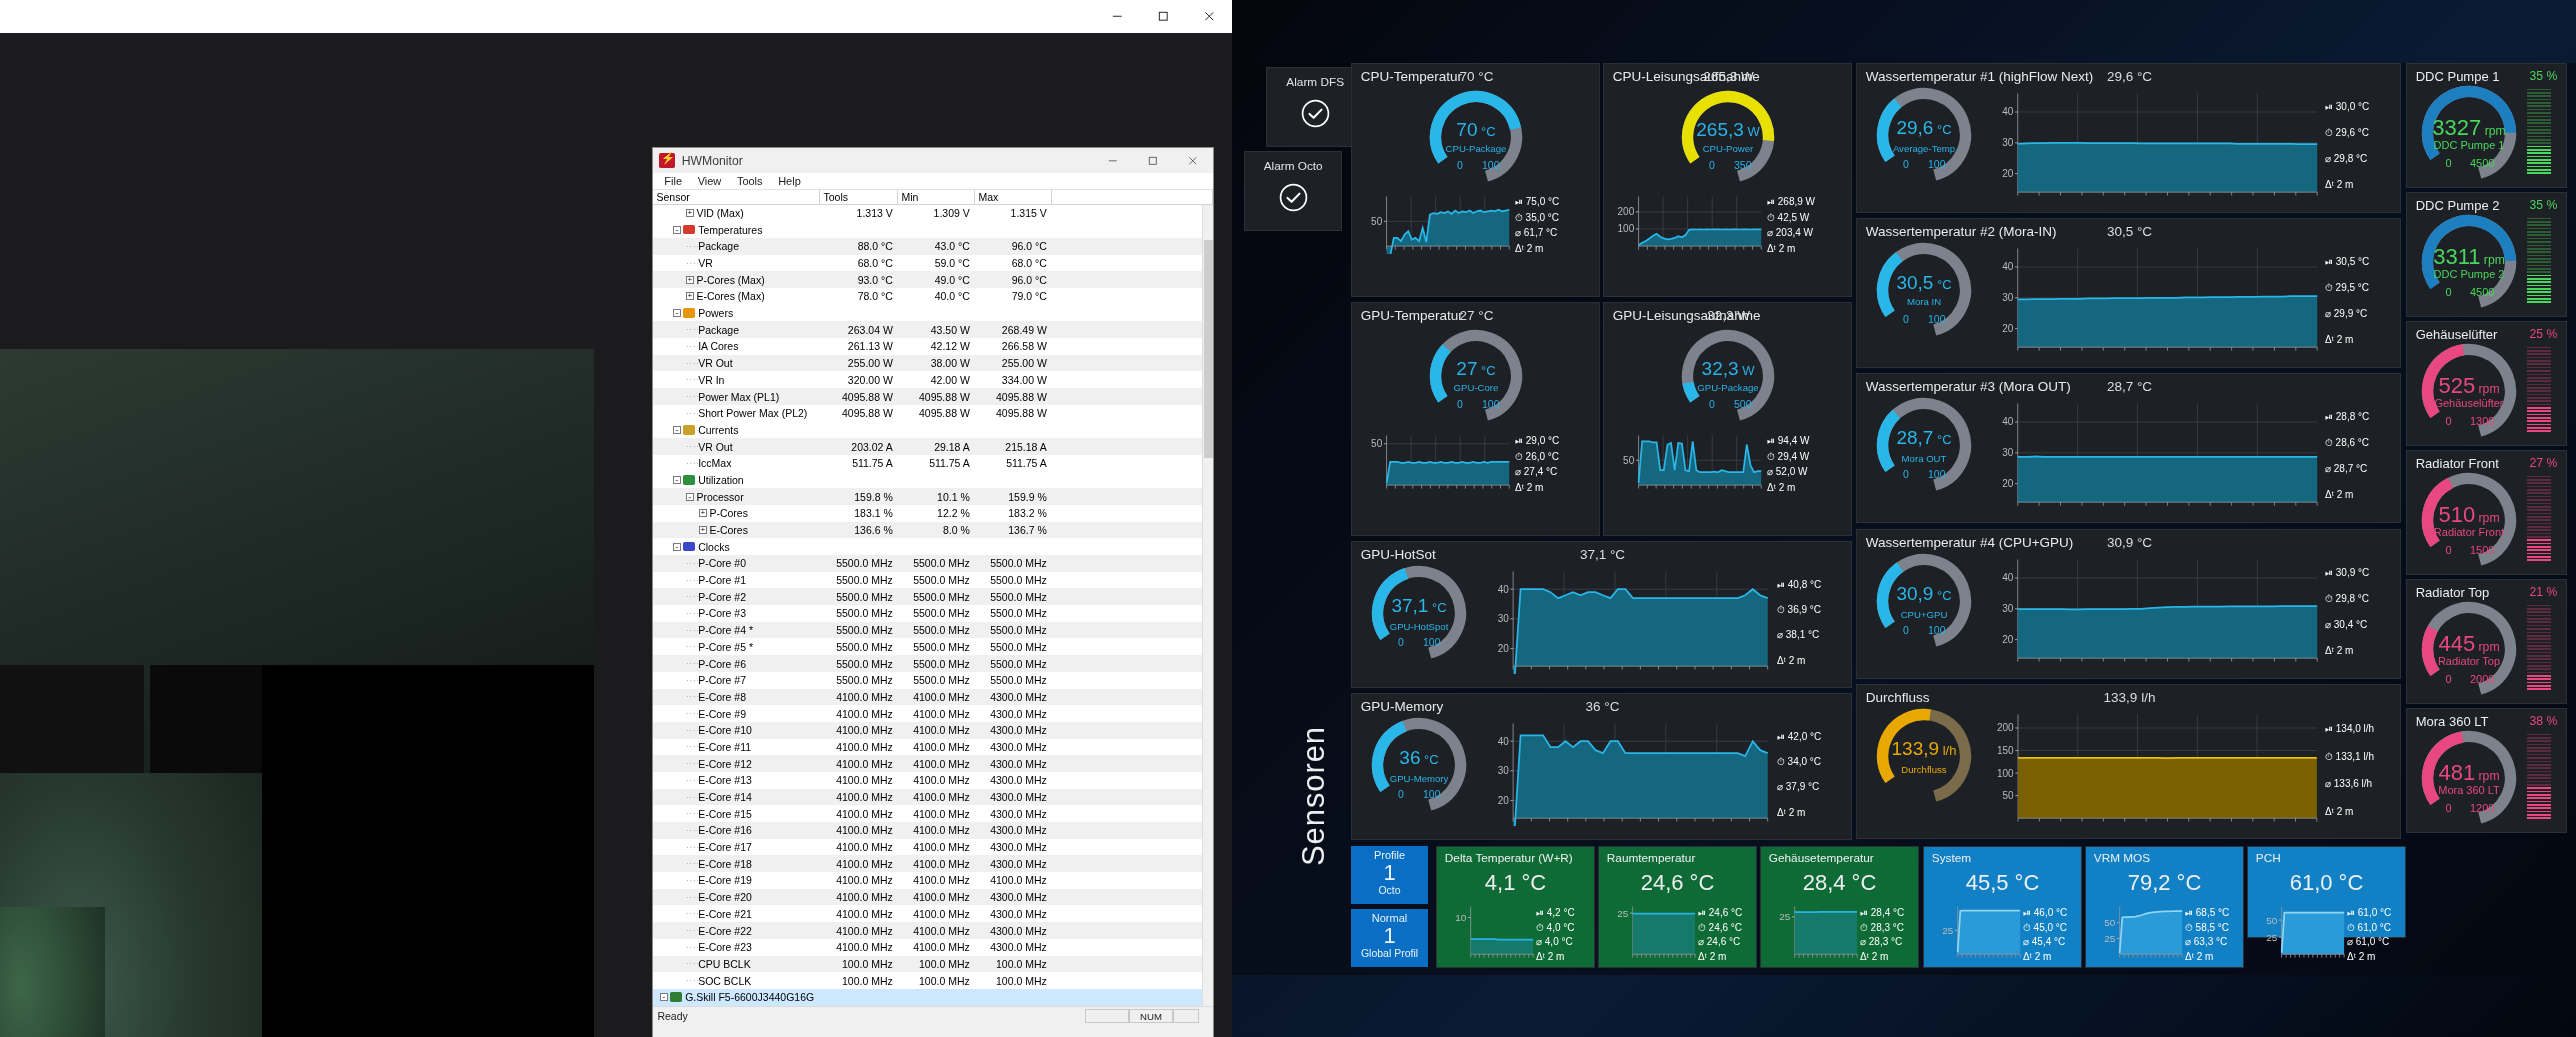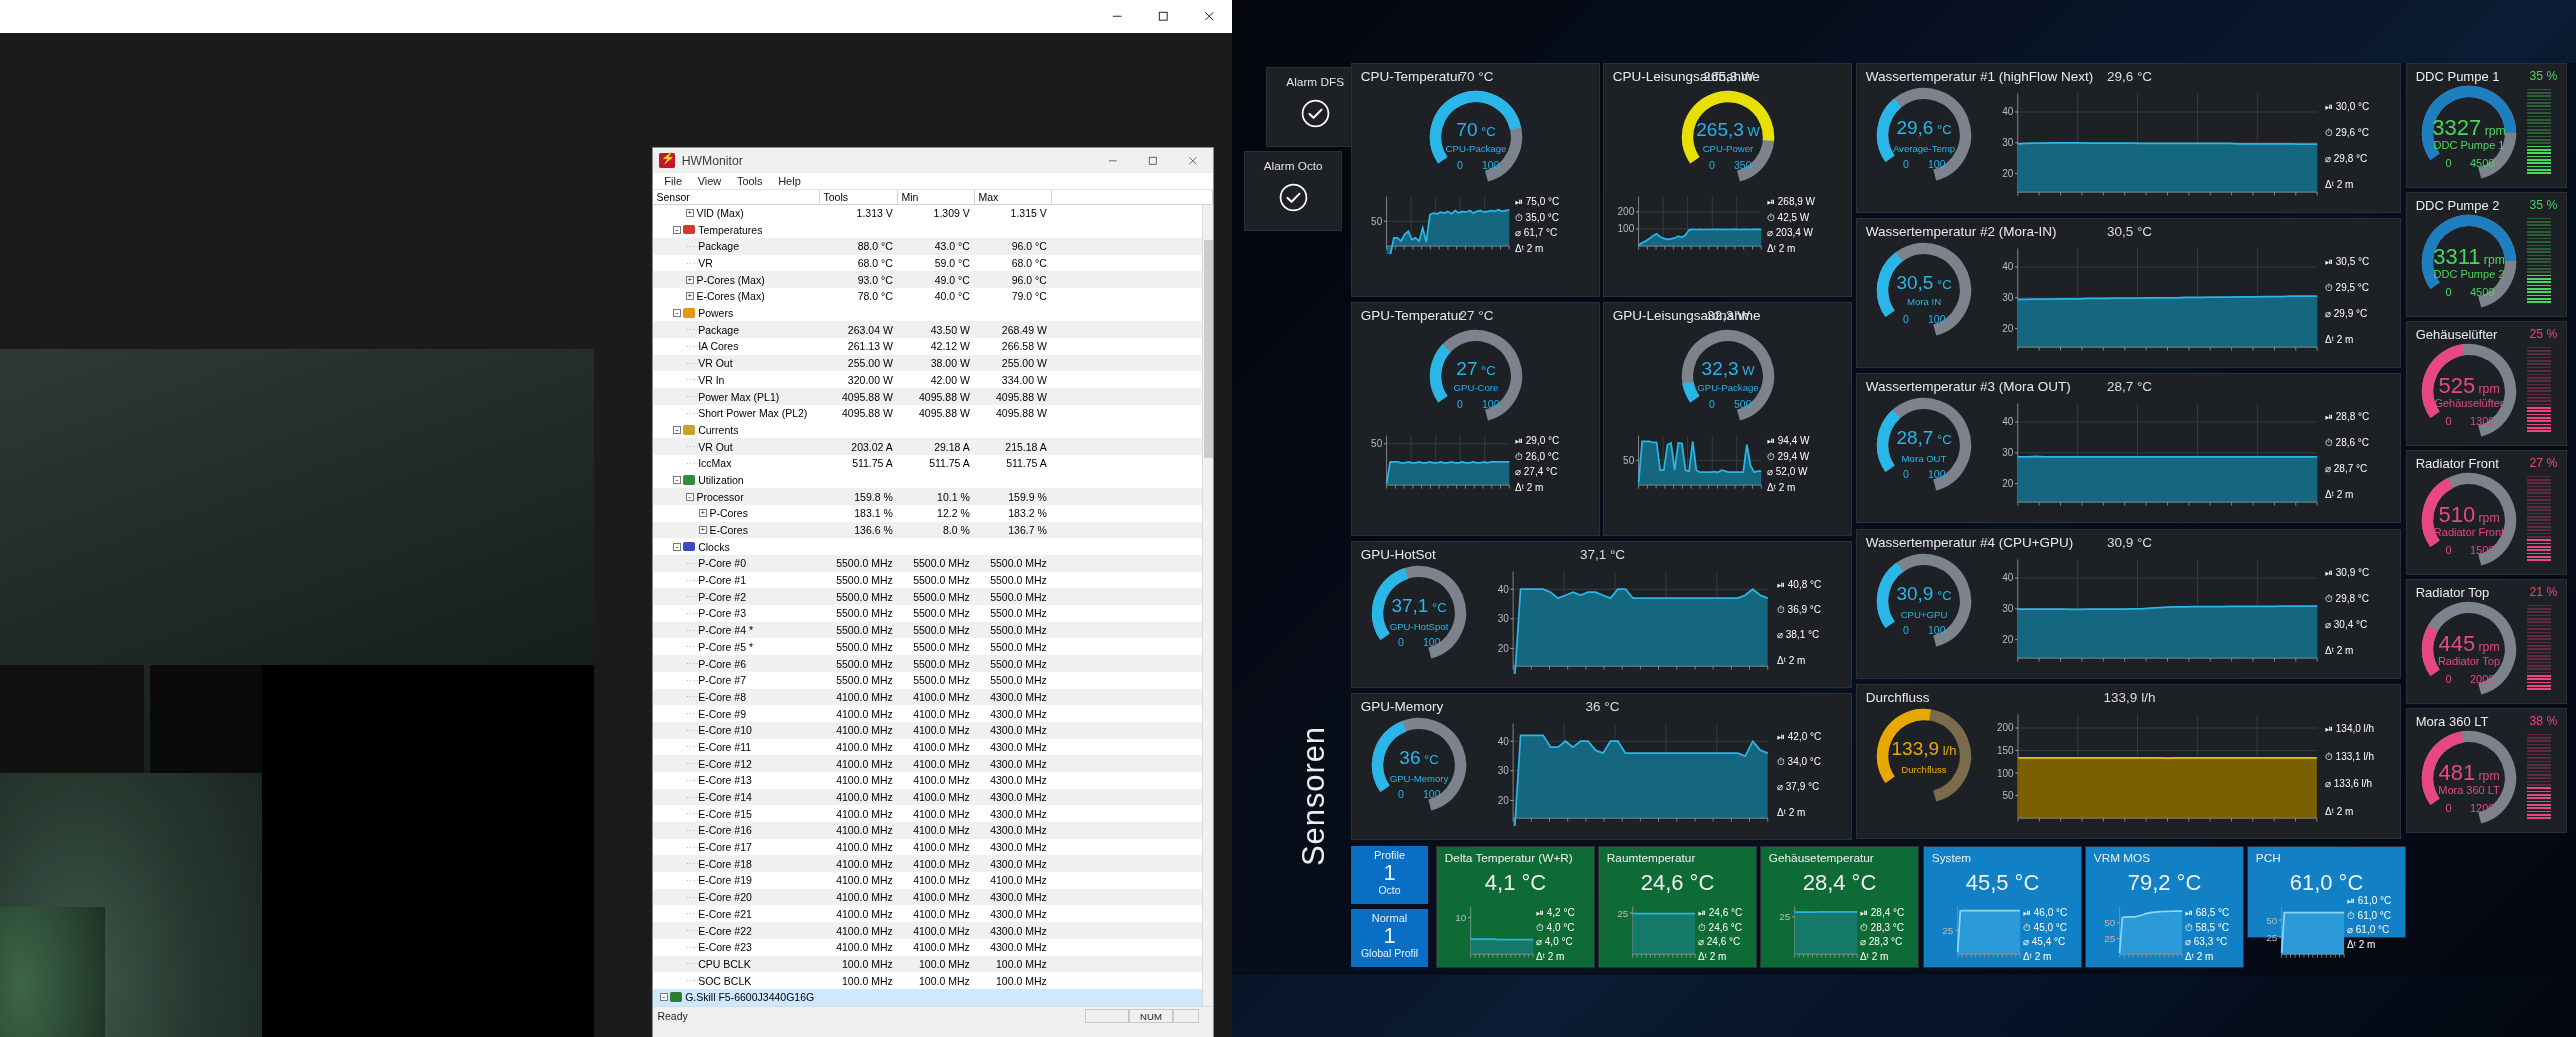--- a/index.html
+++ b/index.html
@@ -1767,21 +1767,21 @@
               <line x1="75.14285714285714" y1="59" x2="75.14285714285714" y2="63" stroke="#8d9199" stroke-width="1"></line>
               <line x1="80.28571428571428" y1="59" x2="80.28571428571428" y2="63" stroke="#8d9199" stroke-width="1"></line>
               <line x1="85.42857142857143" y1="59" x2="85.42857142857143" y2="63" stroke="#8d9199" stroke-width="1"></line>
               <line x1="90.57142857142857" y1="59" x2="90.57142857142857" y2="63" stroke="#8d9199" stroke-width="1"></line>
               <line x1="95.71428571428572" y1="59" x2="95.71428571428572" y2="63" stroke="#8d9199" stroke-width="1"></line>
               <line x1="100.85714285714286" y1="59" x2="100.85714285714286" y2="63" stroke="#8d9199" stroke-width="1"></line>
               <line x1="106" y1="59" x2="106" y2="63" stroke="#8d9199" stroke-width="1"></line>
               <line x1="34" y1="59" x2="106" y2="59" stroke="#8d9199" stroke-width="1"></line>
             </svg>
           </div>
-        <div class="cstats" style="left:99px;top:47px;line-height:13px">
+        <div class="cstats" style="left:99px;top:59px;line-height:13px">
             <div>⏯ 61,0 °C</div>
             <div>⏱ 61,0 °C</div>
             <div>⌀ 61,0 °C</div>
             <div>Δᵗ 2 m</div>
           </div>
       </div>
       </div>
   </div>
 </div>
 

